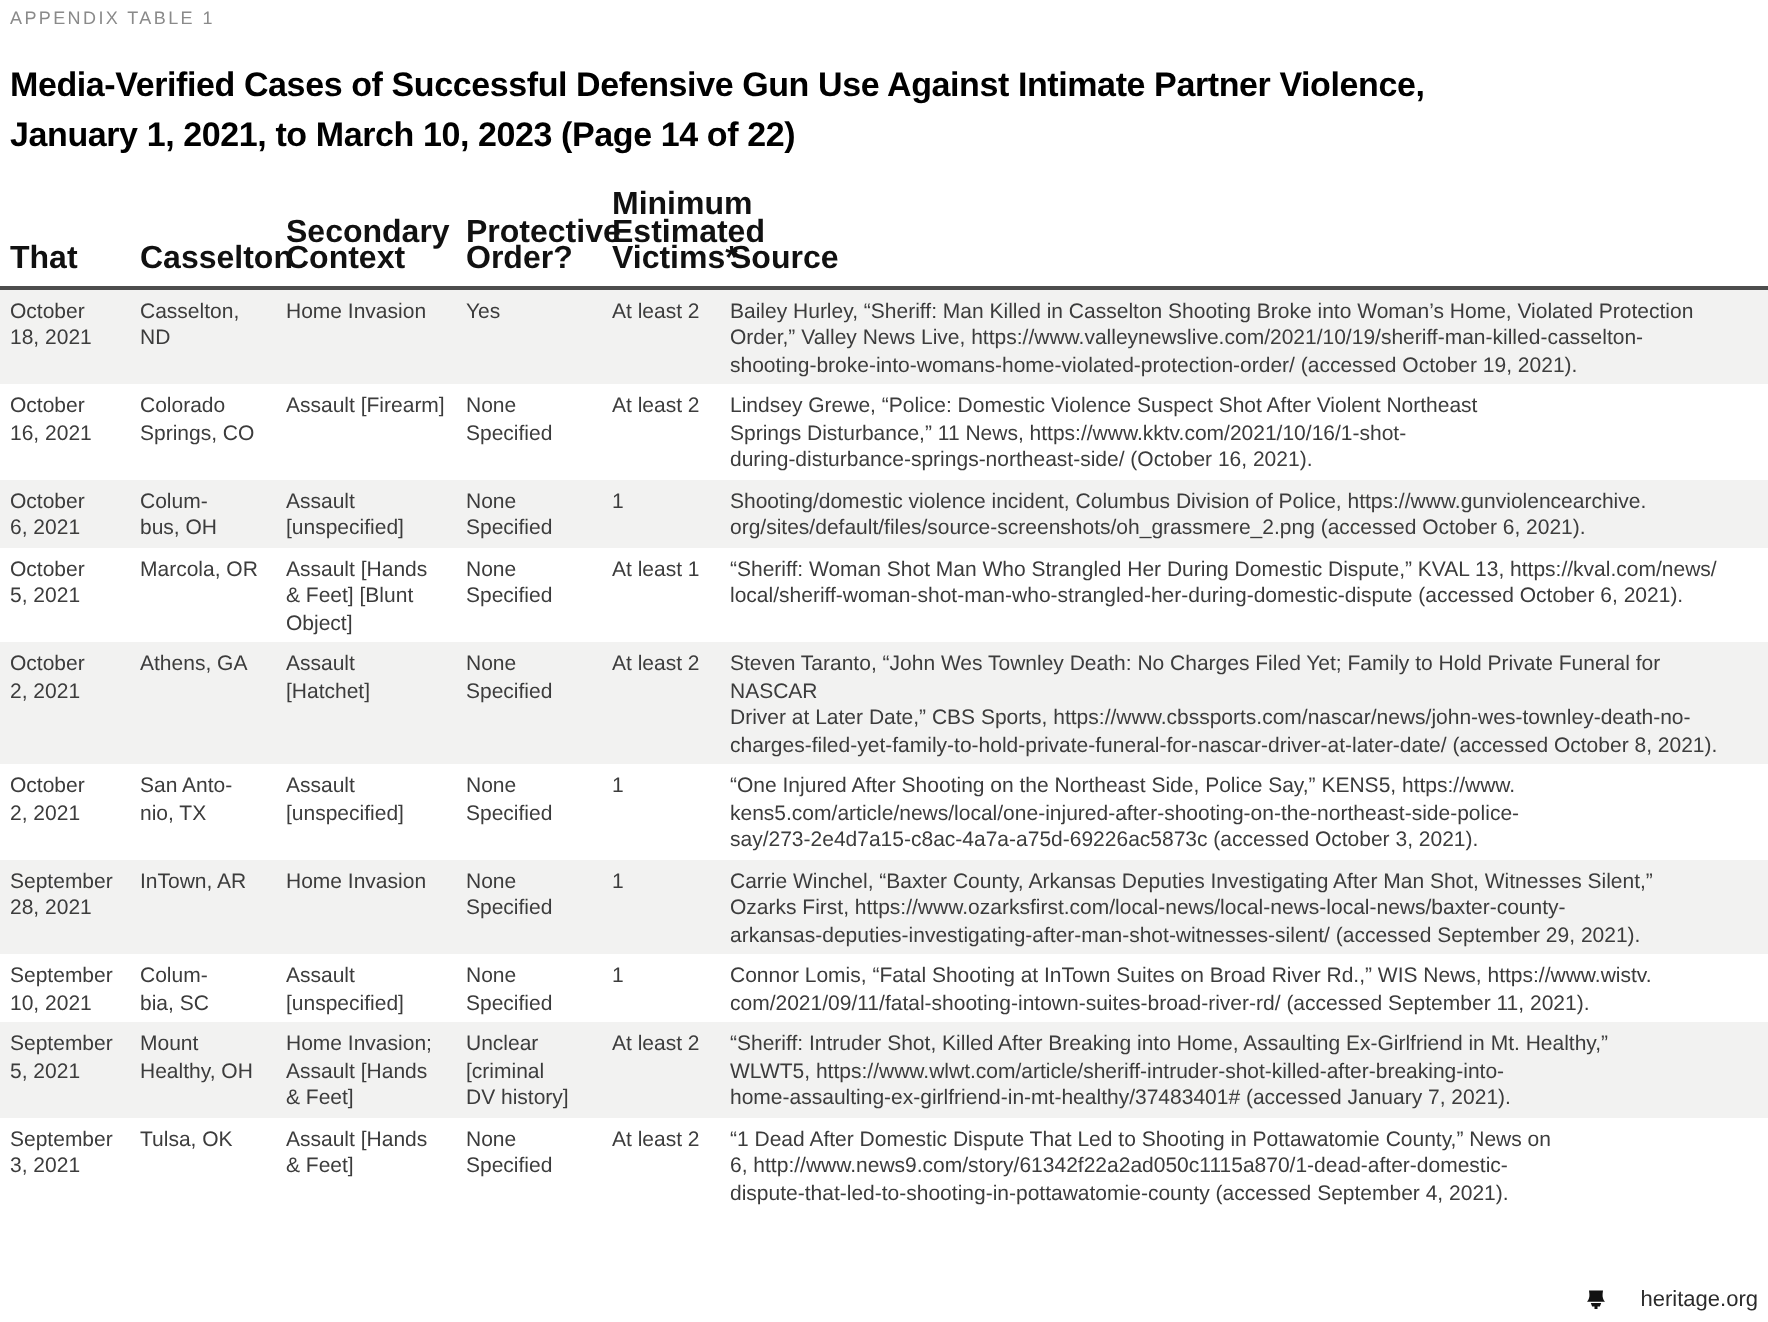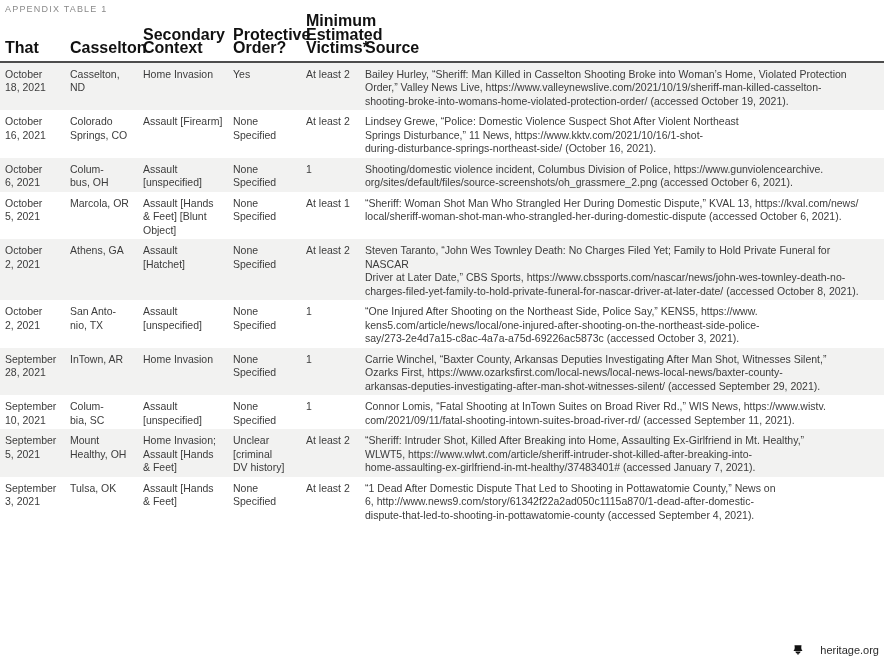--- a/index.html
+++ b/index.html
@@ -9,21 +9,21 @@
     background:#ffffff;
     color:#3c3c3c;
     position:relative;
     overflow:hidden;
   }
   .page { padding:2px 0 0 0; }
   .eyebrow {
     font-size:9px;
     letter-spacing:1.2px;
     color:#8a8a8a;
-    margin:2px 0 0 5px;
+    margin:2px 0 16px 5px;
   }
   .title {
     font-size:17px;
     font-weight:700;
     line-height:25px;
     letter-spacing:-0.2px;
     color:#000000;
     margin:14px 0 16px 5px;
     white-space:pre-line;
   }
@@ -72,20 +72,22 @@
   }
   .bell { display:inline-block; line-height:0; }
 </style>
 </head>
 <body>
 
 <div class="page">
 
   <div class="eyebrow">APPENDIX TABLE 1</div>
 
+  <h1 class="title">Media-Verified Cases of Successful Defensive Gun Use Against Intimate Partner Violence,
+January 1, 2021, to March 10, 2023 (Page 14 of 22)</h1>
 
   <table class="data-table">
     <thead>
       <tr>
           <th>That</th>
           <th>Casselton</th>
           <th>Secondary
 Context</th>
           <th>Protective
 Order?</th>

